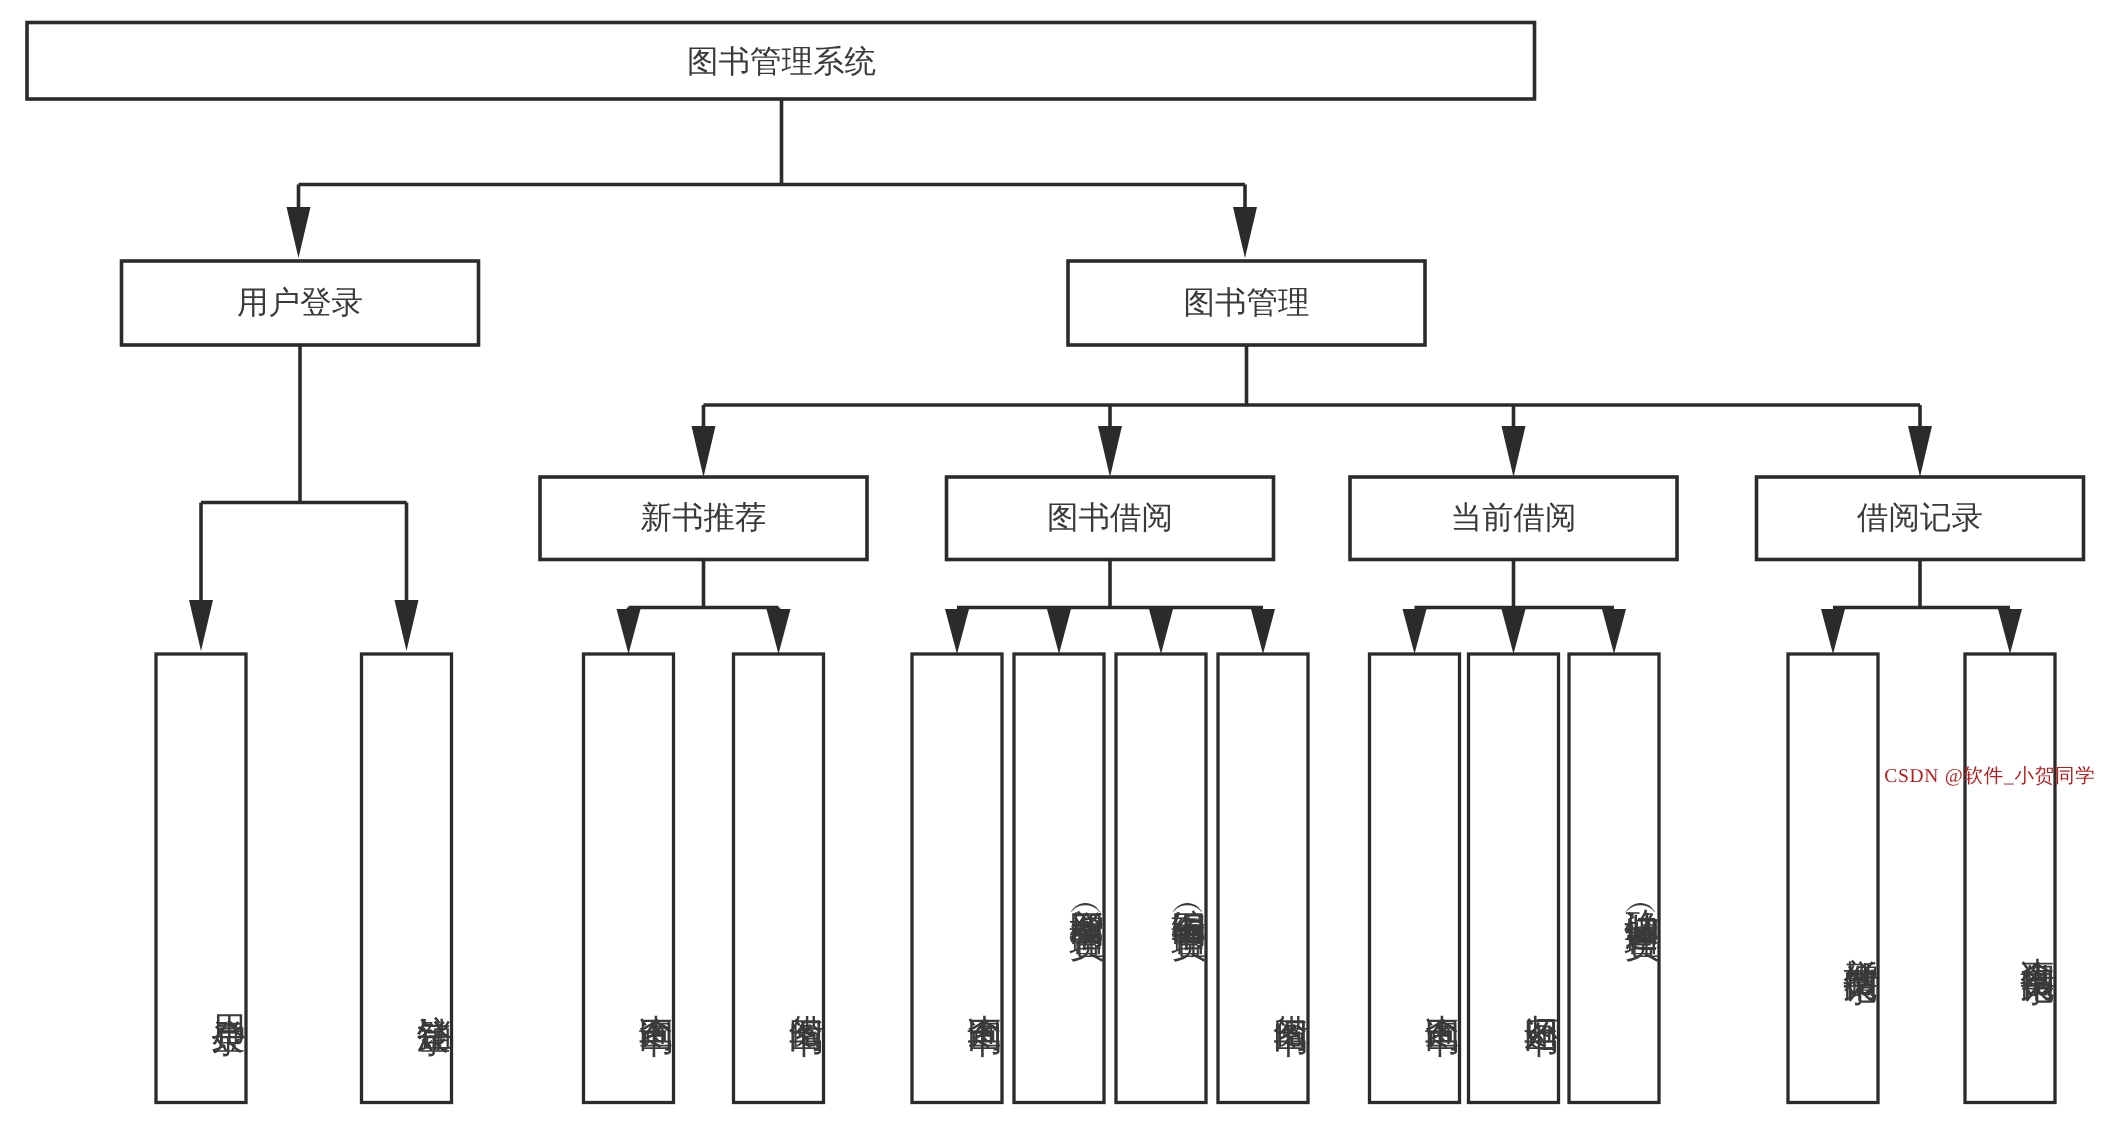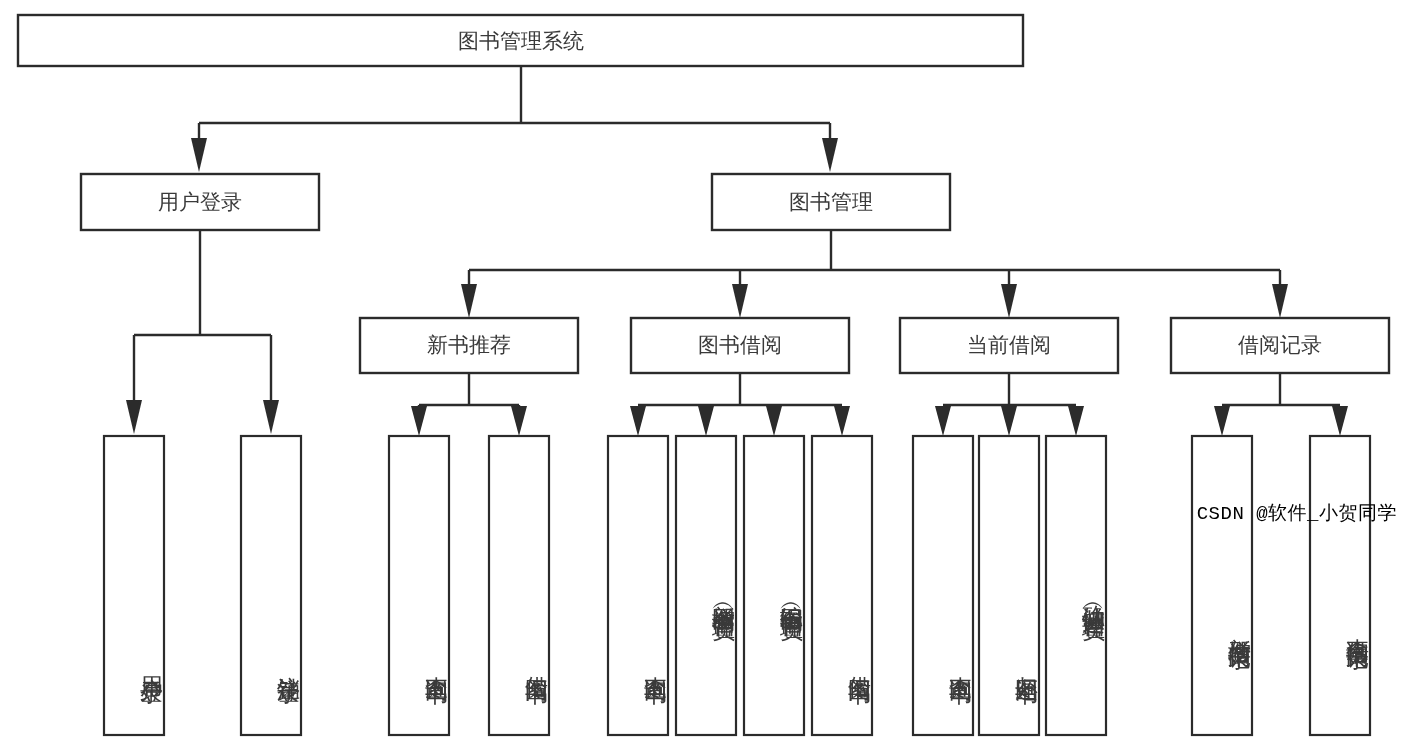--- a/index.html
+++ b/index.html
@@ -73,23 +73,23 @@
     white-space: nowrap;
     display: flex;
     align-items: flex-start;
     justify-content: center;
     pointer-events: none;
   }
   .watermark {
     position: absolute;
     right: 8px;
     bottom: 3px;
-    font-family: Liberation Mono, monospace;
-    font-size: 19px;
-    color: #000000;
+    font-family: Liberation Serif, serif;
+    font-size: 13px;
+    color: #b91c1c;
     white-space: nowrap;
     letter-spacing: 0.5px;
   }
 </style>
 </head>
 <body>
 
 <div id="diagram-root">
 
   <svg id="tree-svg" viewBox="0 0 1405 747" xmlns="http://www.w3.org/2000/svg">

